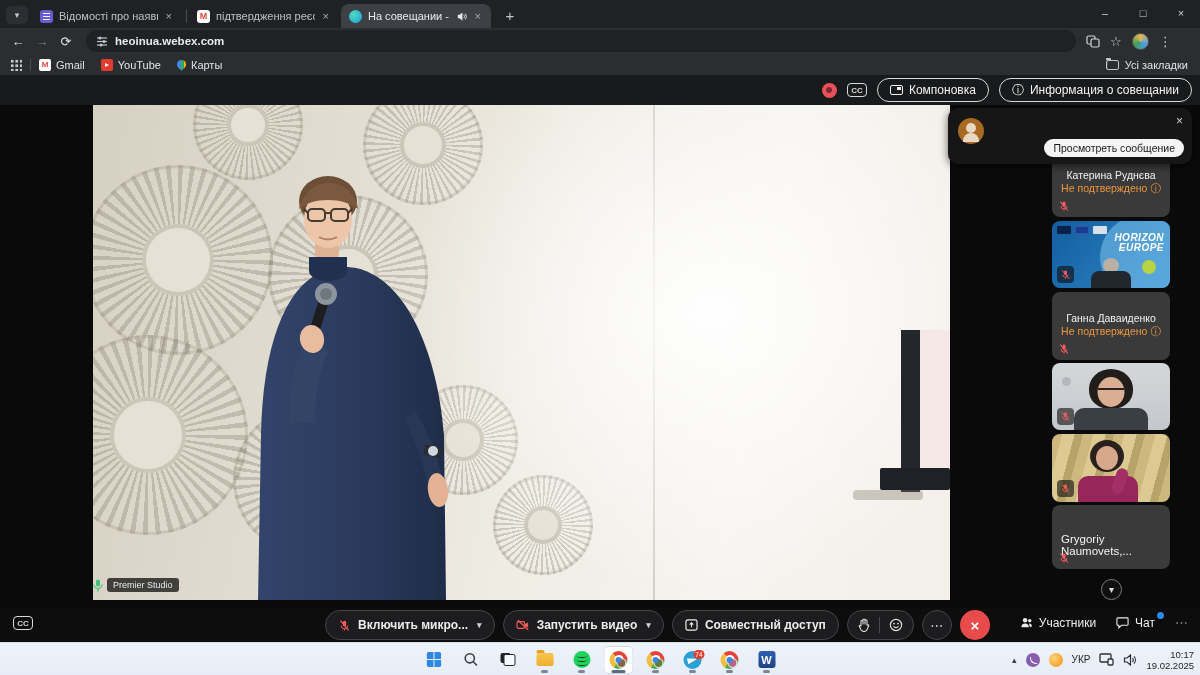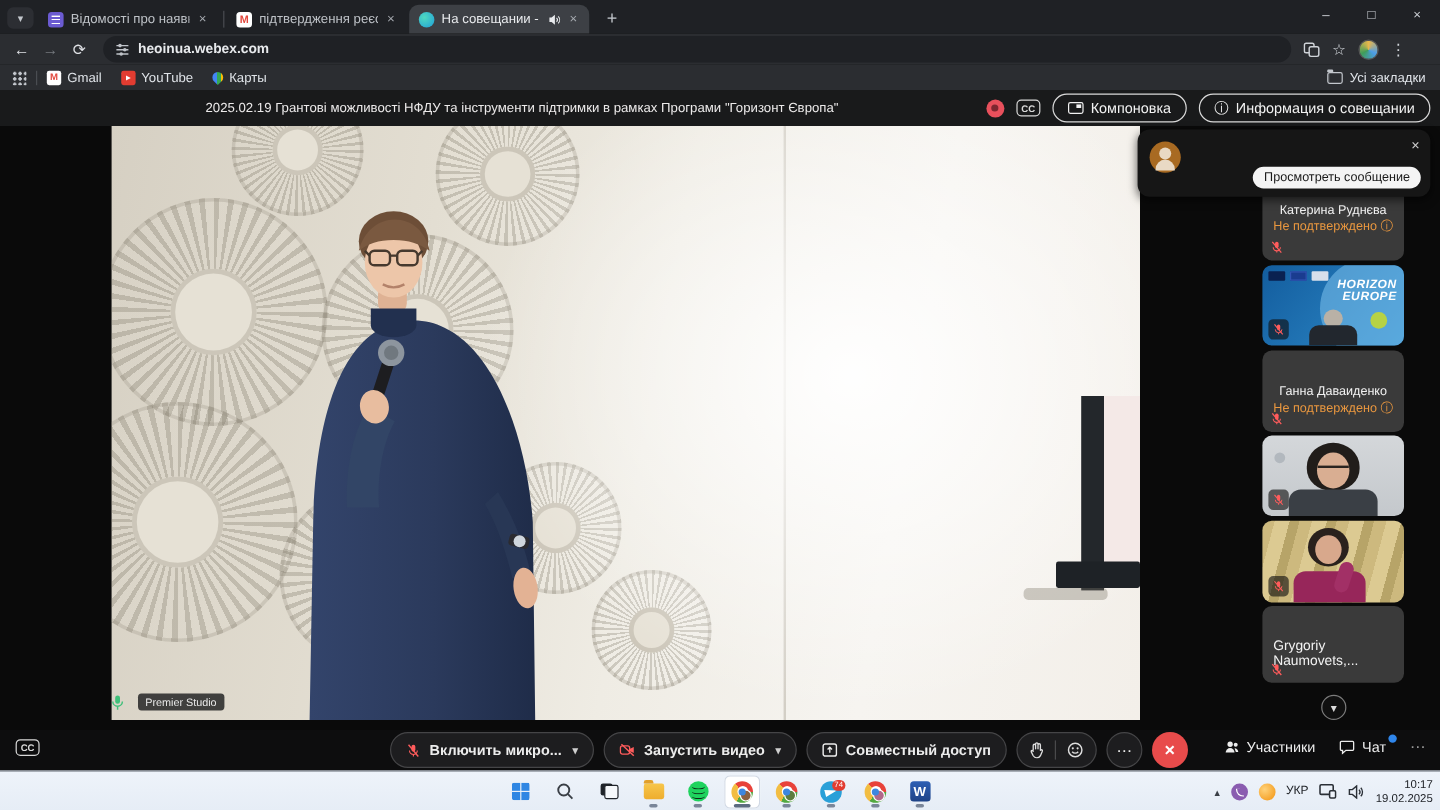--- a/index.html
+++ b/index.html
@@ -75,21 +75,21 @@
   .r1{left:-10px;top:60px;width:190px;height:190px;} .r2{left:175px;top:90px;width:160px;height:160px;}
   .r3{left:-45px;top:230px;width:200px;height:200px;} .r4{left:140px;top:300px;width:150px;height:150px;}
   .r5{left:270px;top:-20px;width:120px;height:120px;} .r6{left:315px;top:280px;width:110px;height:110px;}
   .r7{left:100px;top:-35px;width:110px;height:110px;} .r8{left:400px;top:370px;width:100px;height:100px;}
   .screen-glow { position:absolute; inset:0; background:radial-gradient(ellipse 430px 390px at 72% 42%, rgba(255,255,255,0.95), rgba(255,255,255,0) 72%); }
   .proj-vert { position:absolute; left:808px; top:225px; width:19px; height:162px; background:#23272b; }
   .proj-panel { position:absolute; left:827px; top:225px; width:30px; height:140px; background:#f4e9e7; }
   .proj-horiz { position:absolute; left:787px; top:363px; width:70px; height:22px; background:#1e2226; border-radius:2px; }
   .proj-shadow { position:absolute; left:760px; top:385px; width:70px; height:10px; background:rgba(120,115,100,.35); border-radius:4px; }
   .speaker-svg { position:absolute; left:0; top:0; }
-  .stagelabel { position:absolute; left:-13px; bottom:8px; display:flex; align-items:center; gap:12px; }
+  .stagelabel { position:absolute; left:-13px; bottom:8px; display:flex; align-items:center; gap:4px; }
   .stagelabel .chip { background:rgba(42,42,42,.88); color:#e9e9e9; font-size:9px; padding:2px 6px; border-radius:3px; }
 
   
   .toast { position:absolute; left:948px; top:3px; width:244px; height:56px; background:#161616; border-radius:10px; box-shadow:0 2px 8px rgba(0,0,0,.6); z-index:5; }
   .toast .av { position:absolute; left:10px; top:10px; width:26px; height:26px; border-radius:50%; background:#a86a22; }
   .toast .av::before { content:""; position:absolute; left:8px; top:5px; width:10px; height:10px; border-radius:50%; background:#e9d9c4; }
   .toast .av::after { content:""; position:absolute; left:5px; top:15px; width:16px; height:9px; border-radius:8px 8px 0 0; background:#e9d9c4; }
   .toast .msg { position:absolute; left:46px; top:14px; right:26px; color:#f2f2f2; font-size:11.5px; }
   .toast .x { position:absolute; right:9px; top:6px; color:#cfcfcf; font-size:12px; }
   .toast .action { position:absolute; right:8px; bottom:7px; background:#f4f4f4; color:#1a1a1a; font-size:10.5px; padding:3px 9px; border-radius:11px; }
@@ -267,21 +267,20 @@
       <span>Карты</span>
     </span>
     <span class="bm-right-sep"></span>
     <span class="allbookmarks">
       <span class="folder-ic"></span>
       <span>Усі закладки</span>
     </span>
   </div>
 
   <div class="meetheader">
-    <div class="meet-title">2025.02.19 Грантові можливості НФДУ та інструменти підтримки в рамках Програми "Горизонт Європа"</div>
     <div class="header-right">
       <span class="rec-dot">
           <i></i>
         </span>
       <span class="cc-chip">CC</span>
       <span class="hdr-pill">
         <span class="layout-ic"></span>
         <span>Компоновка</span>
       </span>
       <span class="hdr-pill">
@@ -399,21 +398,21 @@
           <svg width="11" height="11" viewBox="0 0 16 16">
               <rect x="6" y="2" width="4" height="7" rx="2" fill="#ff5c5c"></rect>
               <path d="M4 8a4 4 0 0 0 8 0" stroke="#ff5c5c" fill="none" stroke-width="1.2"></path>
               <line x1="8" y1="12" x2="8" y2="14" stroke="#ff5c5c" stroke-width="1.2"></line>
               <line x1="3" y1="2" x2="13" y2="14" stroke="#ff5c5c" stroke-width="1.4"></line>
             </svg>
         </div>
       </div>
 
       <div class="tile t3">
-        <div class="nm" style="margin-top:28px">Ганна Даваиденко</div>
+        <div class="nm" style="margin-top:20px">Ганна Даваиденко</div>
         <div class="st"><span>Не подтверждено</span> <span>ⓘ</span></div>
         <svg class="mic-red" viewBox="0 0 16 16">
             <rect x="6" y="2" width="4" height="7" rx="2" fill="#ff5c5c"></rect>
             <path d="M4 8a4 4 0 0 0 8 0" stroke="#ff5c5c" fill="none" stroke-width="1.2"></path>
             <line x1="8" y1="12" x2="8" y2="14" stroke="#ff5c5c" stroke-width="1.2"></line>
             <line x1="3" y1="2" x2="13" y2="14" stroke="#ff5c5c" stroke-width="1.4"></line>
           </svg>
       </div>
 
       <div class="tile t4 tile-video-w1 w1">

